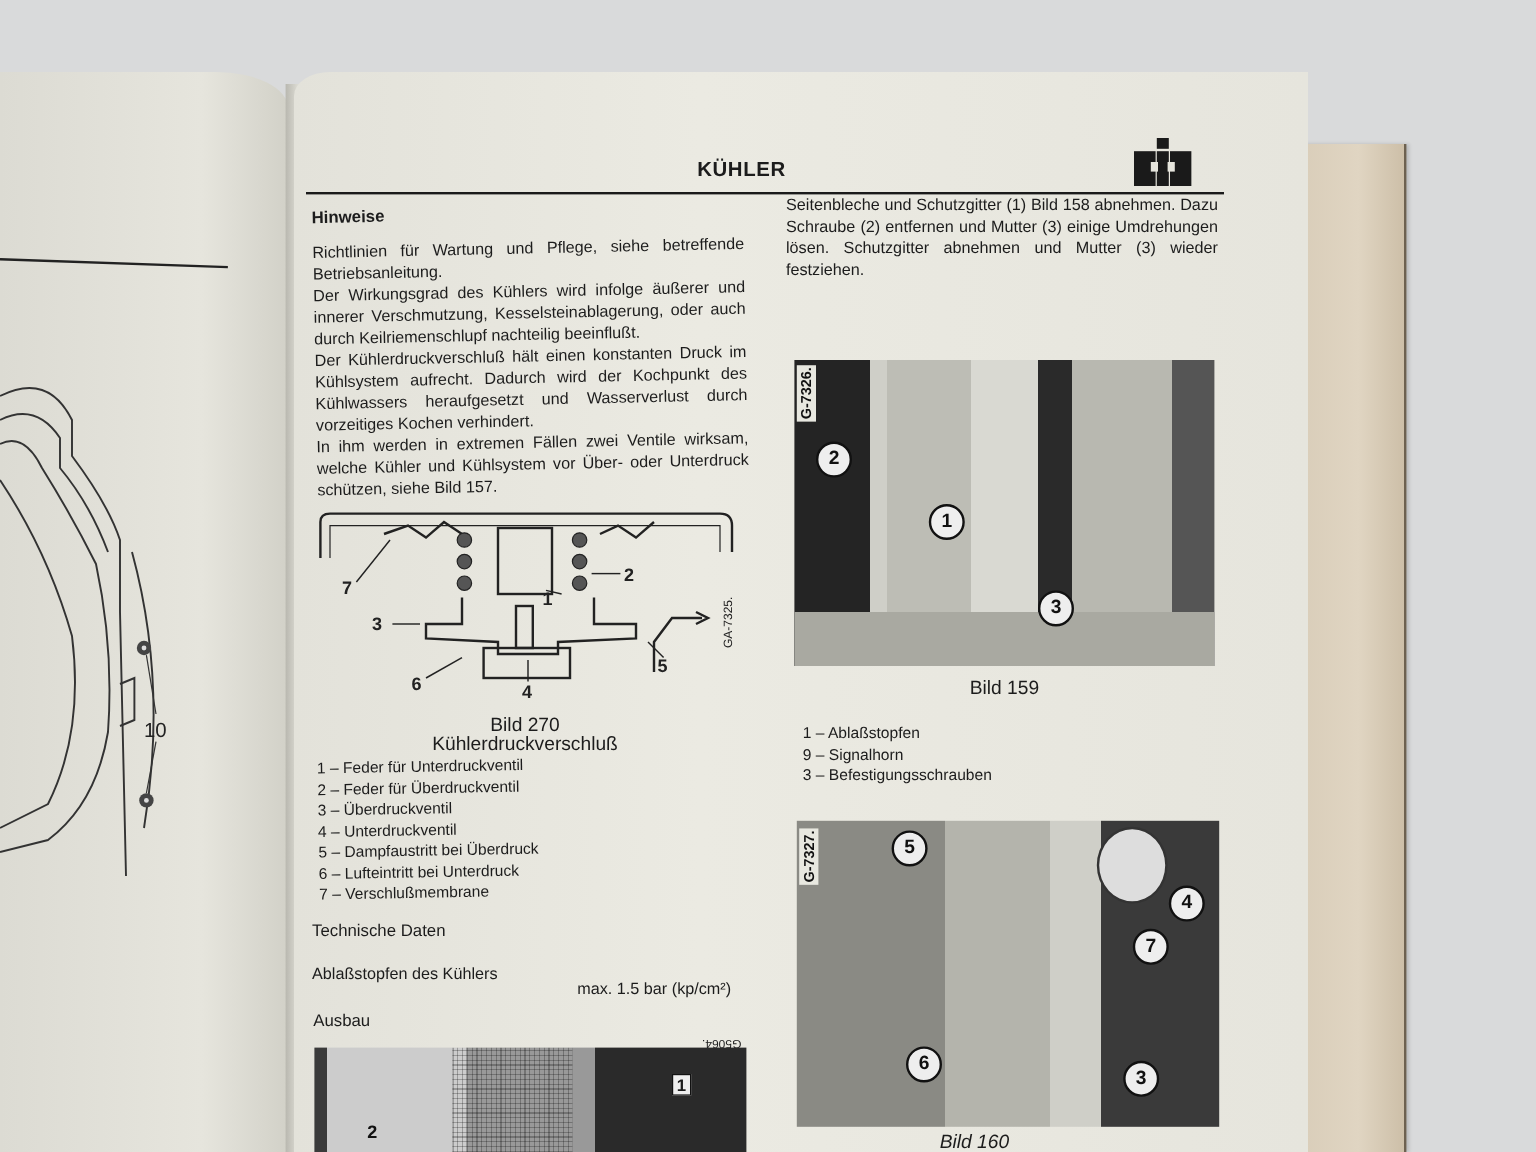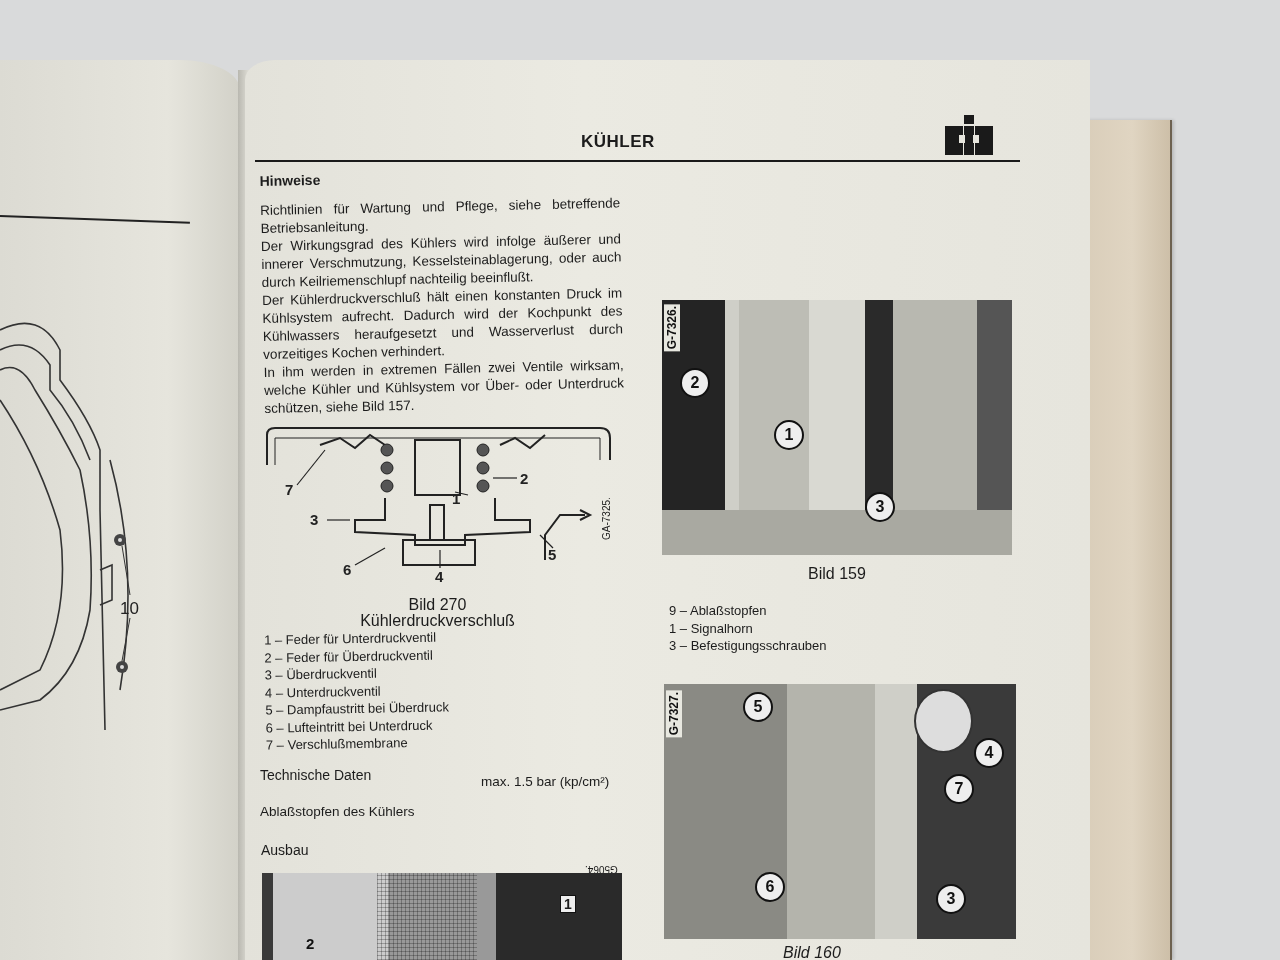--- a/index.html
+++ b/index.html
@@ -121,44 +121,45 @@
   <div>2 – Feder für Überdruckventil</div>
   <div>3 – Überdruckventil</div>
   <div>4 – Unterdruckventil</div>
   <div>5 – Dampfaustritt bei Überdruck</div>
   <div>6 – Lufteintritt bei Unterdruck</div>
   <div>7 – Verschlußmembrane</div>
 </div>
 
 <div class="section-h" style="left:260px;top:767px;">Technische Daten</div>
 <div class="text" style="position:absolute;left:260px;top:803px;">Ablaßstopfen des Kühlers</div>
-<div class="text" style="position:absolute;left:481px;top:773px;">max. 1.5 bar (kp/cm²)</div>
+<div class="text" style="position:absolute;left:481px;top:815px;">max. 1.5 bar (kp/cm²)</div>
 
 <div class="section-h" style="left:261px;top:842px;">Ausbau</div>
 <div style="position:absolute;left:585px;top:864px;font-size:10px;transform:rotate(180deg);">G5064.</div>
 <div class="fig" style="left:262px;top:873px;width:360px;height:87px;background:linear-gradient(90deg,#3a3a3a 0 3%,#ccc 3% 35%,#999 35% 65%,#2a2a2a 65%);">
   <div style="position:absolute;left:115px;top:0;width:100px;height:87px;background:repeating-linear-gradient(90deg,rgba(0,0,0,.25) 0 1px,transparent 1px 4px),repeating-linear-gradient(0deg,rgba(0,0,0,.25) 0 1px,transparent 1px 4px);"></div>
   <div style="position:absolute;left:298px;top:22px;background:#eee;border:1px solid #111;font-weight:bold;font-size:14px;padding:0 3px;">1</div>
   <div style="position:absolute;left:44px;top:62px;font-weight:bold;font-size:15px;color:#111;">2</div>
 </div>
 
 <div class="col-right">
+  <div class="text" style="text-align:justify;">Seitenbleche und Schutzgitter (1) Bild 158 abnehmen. Dazu Schraube (2) entfernen und Mutter (3) einige Umdrehungen lösen. Schutzgitter abnehmen und Mutter (3) wieder festziehen.</div>
 </div>
 
 <div class="fig" style="left:662px;top:300px;width:350px;height:255px;background:linear-gradient(90deg,#242424 0 18%,#cfcfc8 18% 22%,#bdbdb5 22% 42%,#d9d9d2 42% 58%,#2a2a2a 58% 66%,#b8b8b0 66% 90%,#555 90%);">
   <div class="tag" style="left:2px;top:4px;">G-7326.</div>
   <div style="position:absolute;left:0;top:210px;width:350px;height:45px;background:#a9a9a1;"></div>
   <div class="callout" style="left:112px;top:120px;">1</div>
   <div class="callout" style="left:18px;top:68px;">2</div>
   <div class="callout" style="left:203px;top:192px;">3</div>
 </div>
 <div class="caption" style="left:662px;top:565px;width:350px;">Bild 159</div>
 <div class="legend" style="left:669px;top:602px;">
-  <div>9 – Ablaßstopfen</div>
-  <div>1 – Signalhorn</div>
+  <div>1 – Ablaßstopfen</div>
+  <div>9 – Signalhorn</div>
   <div>3 – Befestigungsschrauben</div>
 </div>
 
 <div class="fig" style="left:664px;top:684px;width:352px;height:255px;background:linear-gradient(90deg,#8a8a84 0 35%,#b4b4ac 35% 60%,#cfcfc8 60% 72%,#3a3a3a 72%);">
   <div class="tag" style="left:2px;top:6px;">G-7327.</div>
   <div style="position:absolute;left:250px;top:5px;width:55px;height:60px;border-radius:50%;background:#ddd;border:2px solid #333;"></div>
   <div class="callout" style="left:272px;top:200px;">3</div>
   <div class="callout" style="left:310px;top:54px;">4</div>
   <div class="callout" style="left:79px;top:8px;">5</div>
   <div class="callout" style="left:91px;top:188px;">6</div>

